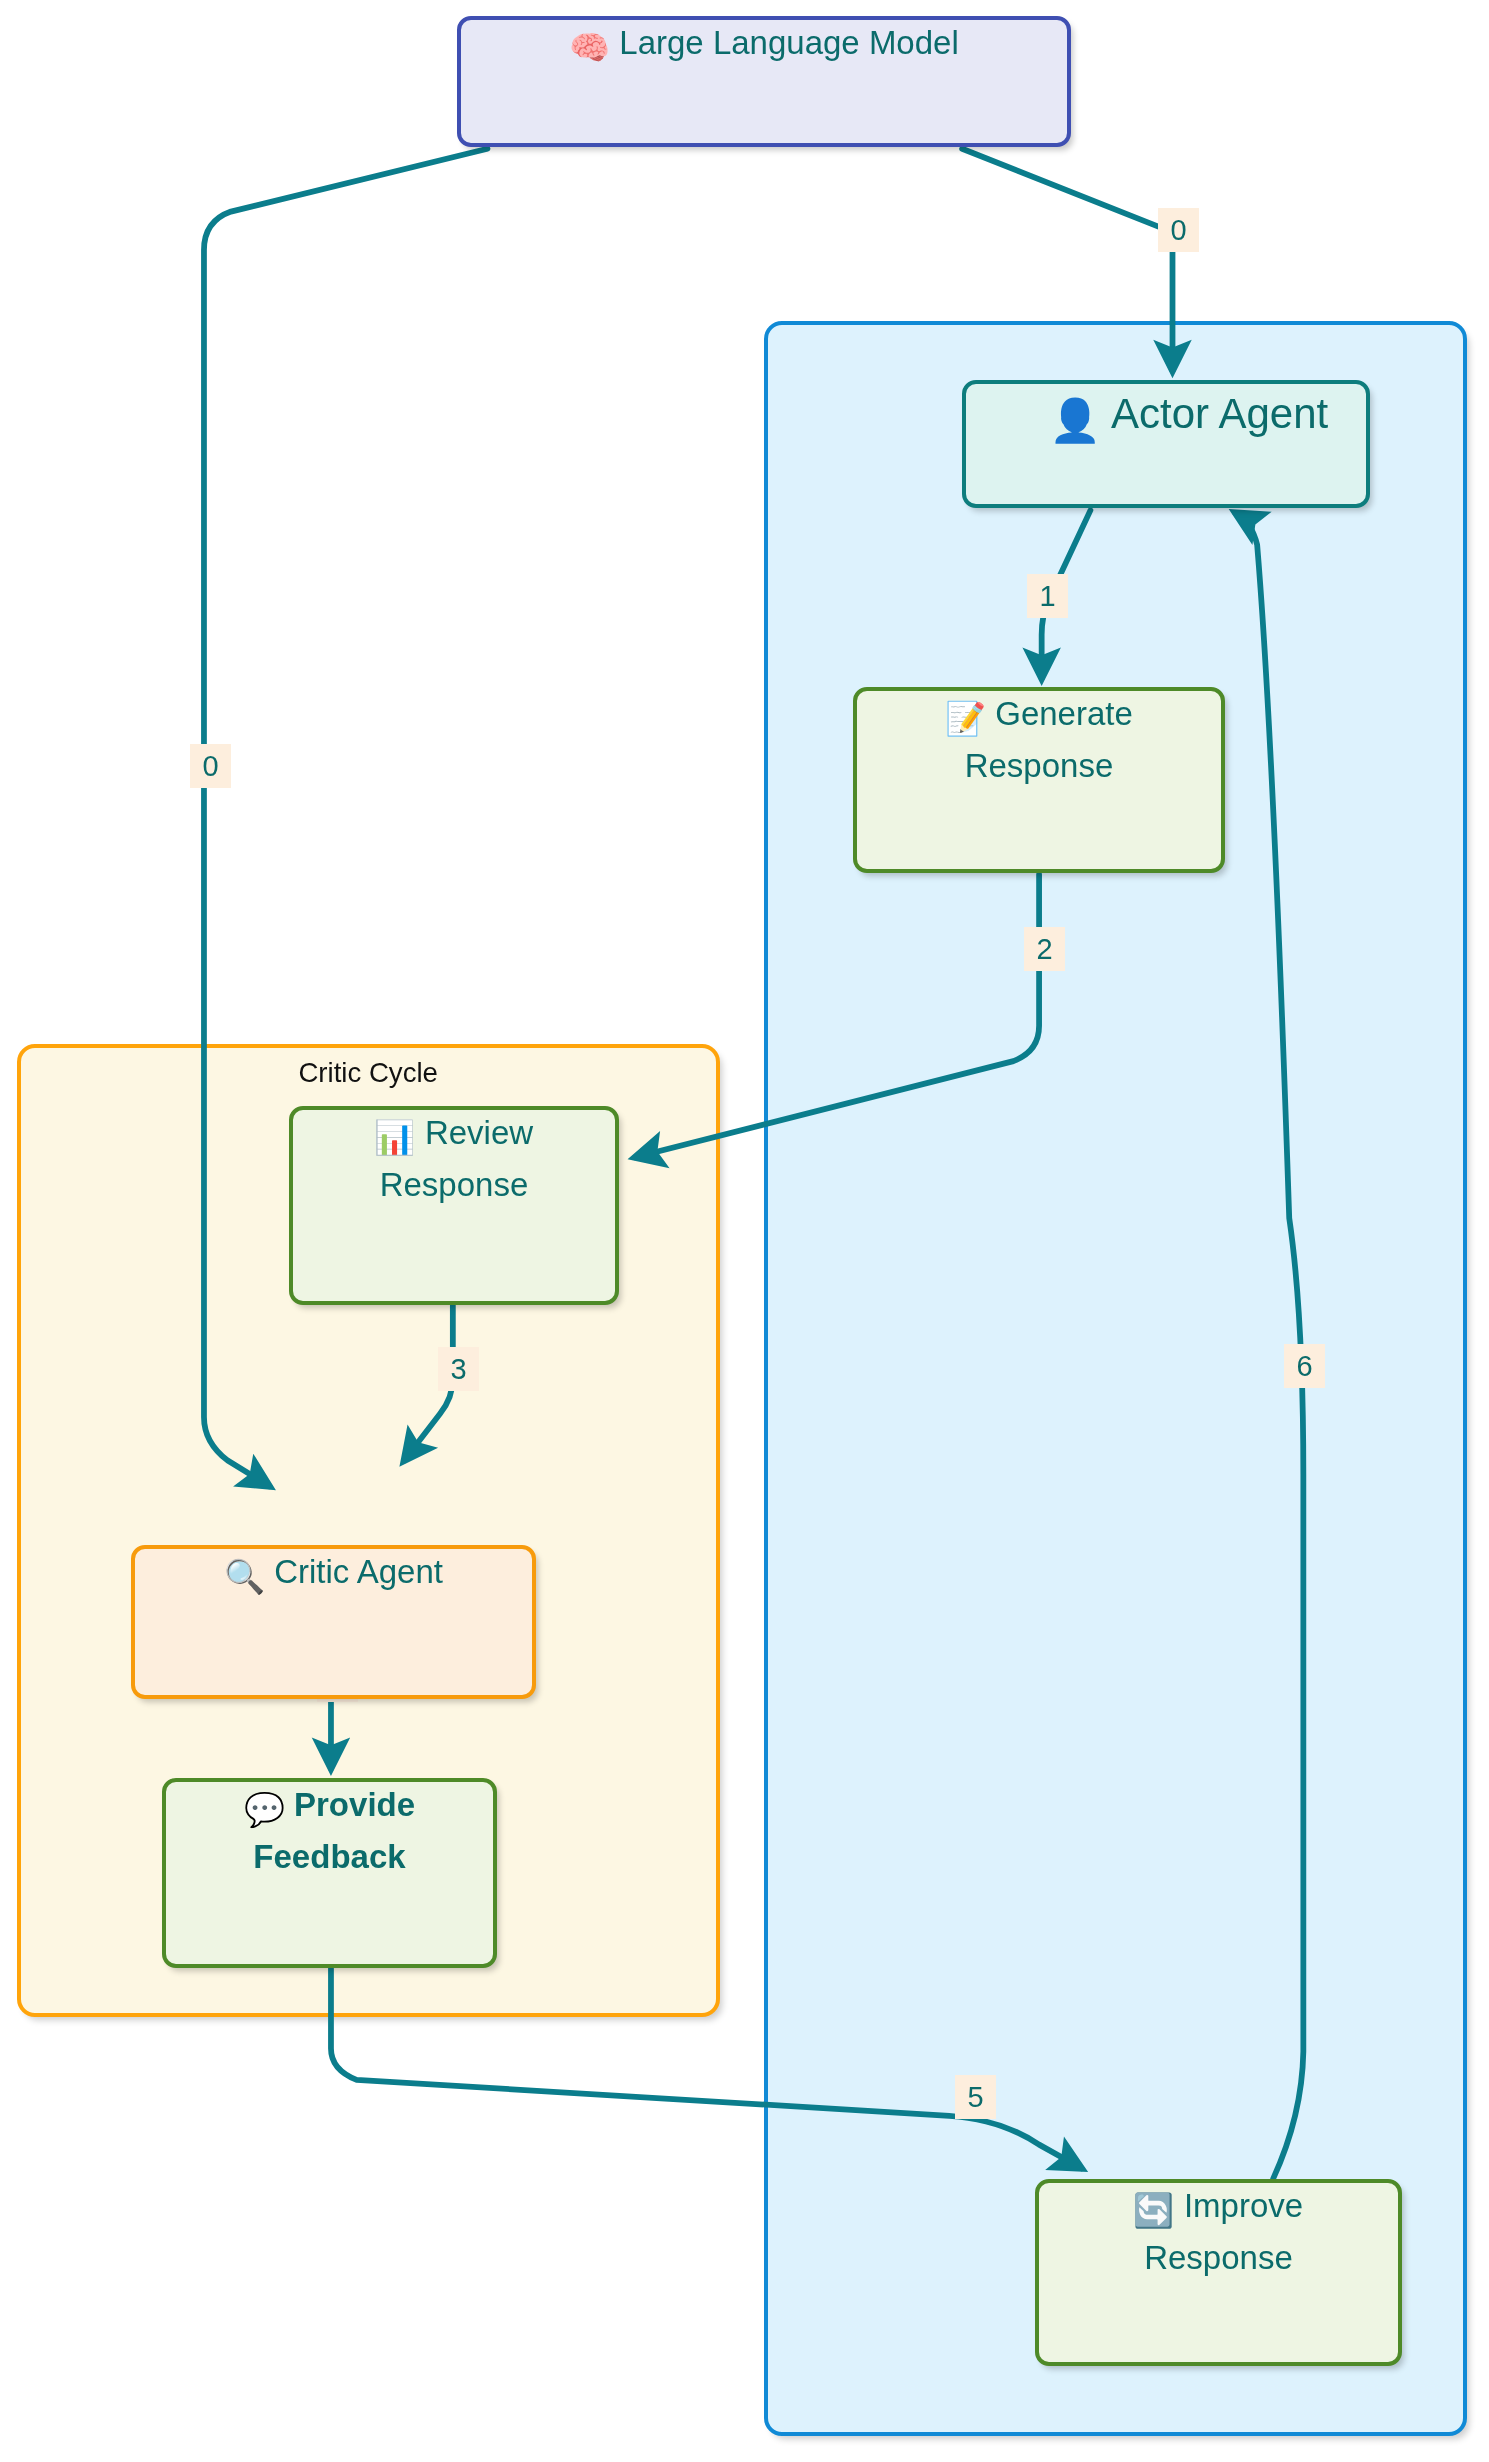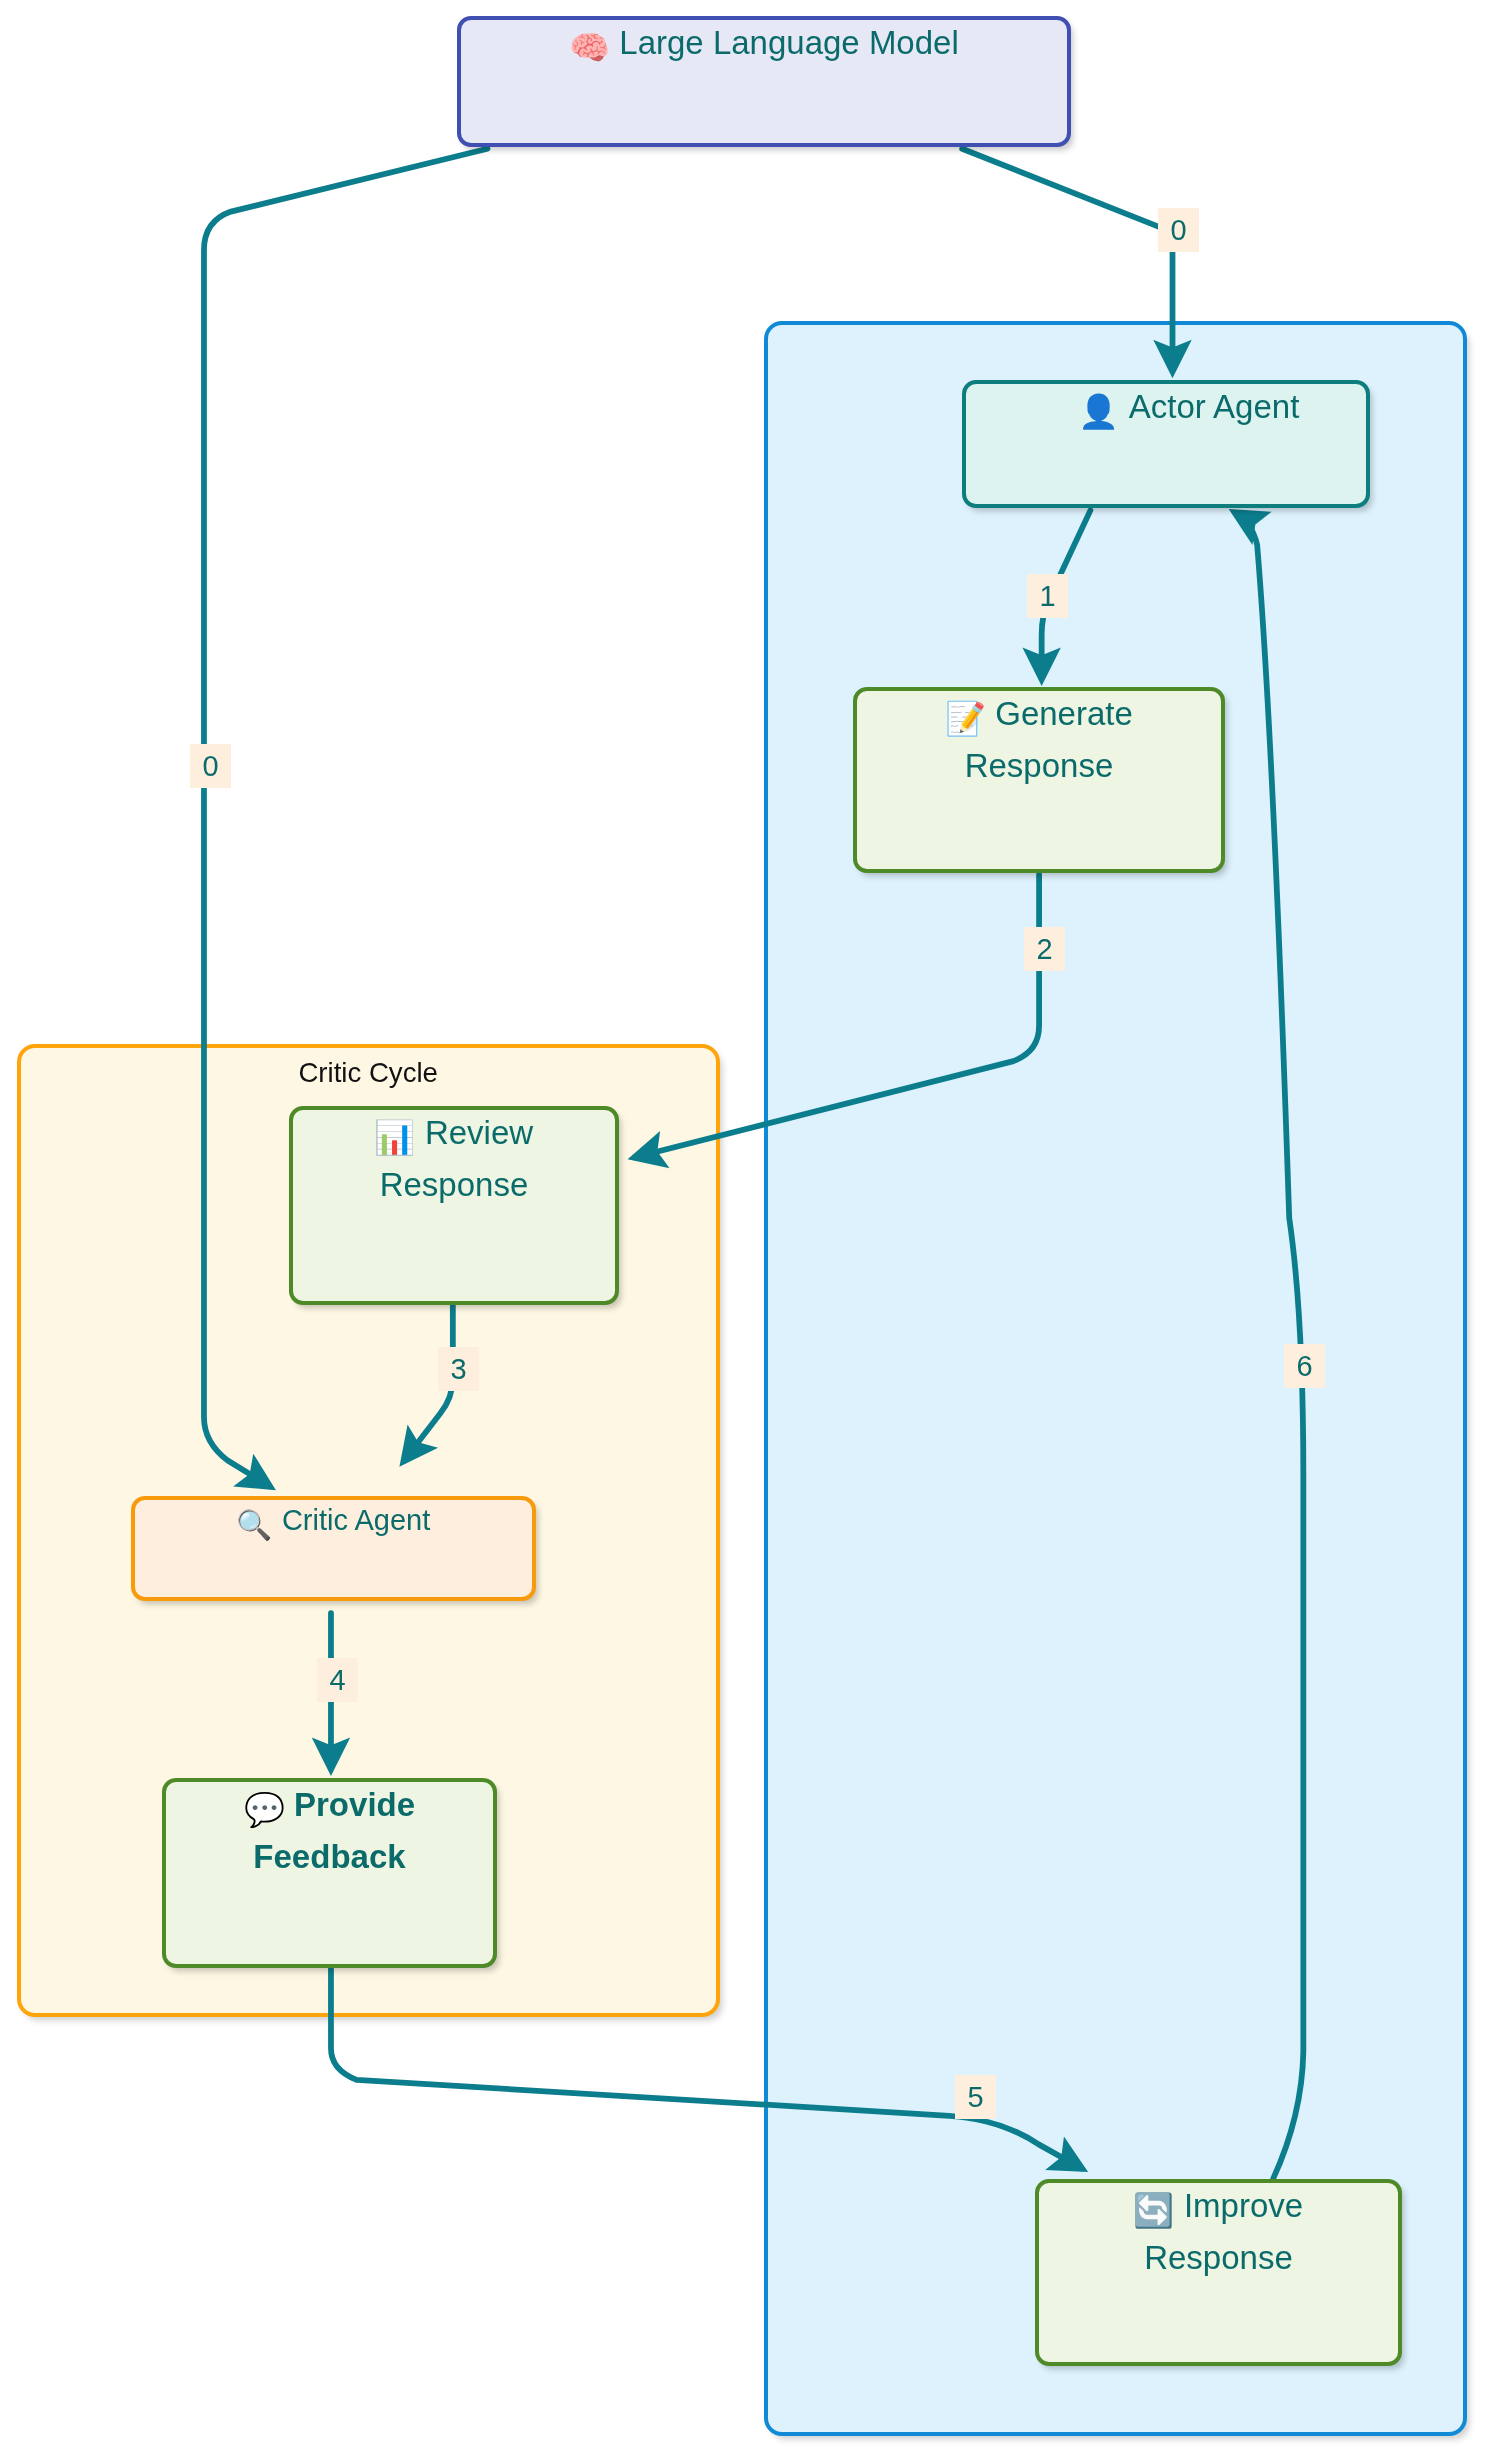--- a/index.html
+++ b/index.html
@@ -77,41 +77,41 @@
   <div class="edge-label" style="left:317px;top:1658px;width:29.5px;">4</div>
   <div class="edge-label" style="left:955px;top:2075px;width:29.5px;">5</div>
   <div class="edge-label" style="left:1284px;top:1344px;width:29.5px;">6</div>
 
   <div class="node n-llm" style="left:457px;top:16px;width:614px;height:131px;font-size:33px;">
     <span class="lbl">
       <span class="ico">🧠</span><span>Large Language Model</span>
     </span>
   </div>
 
-  <div class="node n-agent" style="left:962px;top:380px;width:408px;height:128px;font-size:33px;padding-left:46px;">
+  <div class="node n-agent" style="left:962px;top:380px;width:408px;height:128px;font-size:42px;padding-left:46px;">
     <span class="lbl">
       <span class="ico">👤</span><span>Actor Agent</span>
     </span>
   </div>
 
   <div class="node n-step" style="left:853px;top:687px;width:372px;height:186px;font-size:33px;">
     <span class="lbl">
       <span class="ico">📝</span><span>Generate</span><br>
       <span>Response</span>
     </span>
   </div>
 
   <div class="node n-step" style="left:289px;top:1106px;width:330px;height:199px;font-size:33px;">
     <span class="lbl">
       <span class="ico">📊</span><span>Review</span><br>
       <span>Response</span>
     </span>
   </div>
 
-  <div class="node n-critic" style="left:131px;top:1496px;width:405px;height:105px;font-size:29px;">
+  <div class="node n-critic" style="left:131px;top:1545px;width:405px;height:154px;font-size:33px;">
     <span class="lbl">
       <span class="ico">🔍</span><span>Critic Agent</span>
     </span>
   </div>
 
   <div class="node n-step" style="left:162px;top:1778px;width:335px;height:190px;font-size:33px;font-weight:bold;">
     <span class="lbl">
       <span class="ico">💬</span><span>Provide</span><br>
       <span>Feedback</span>
     </span>

